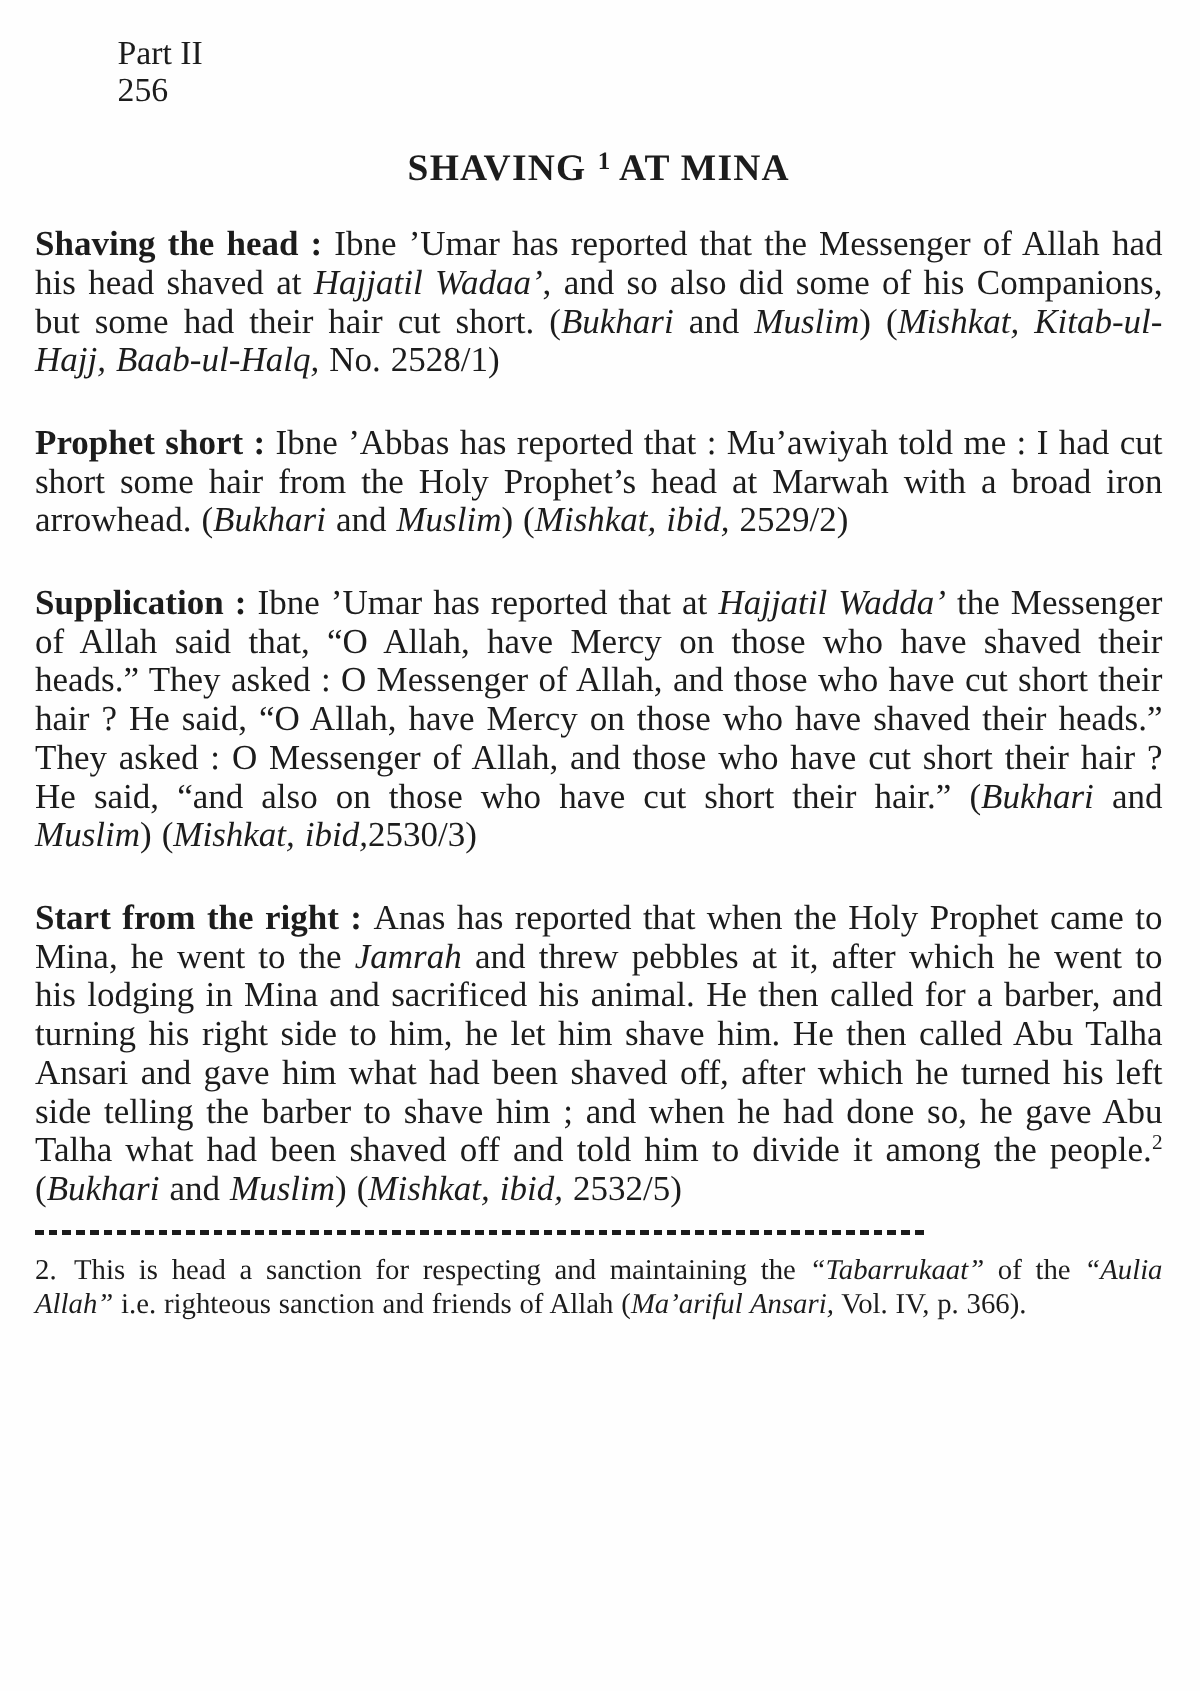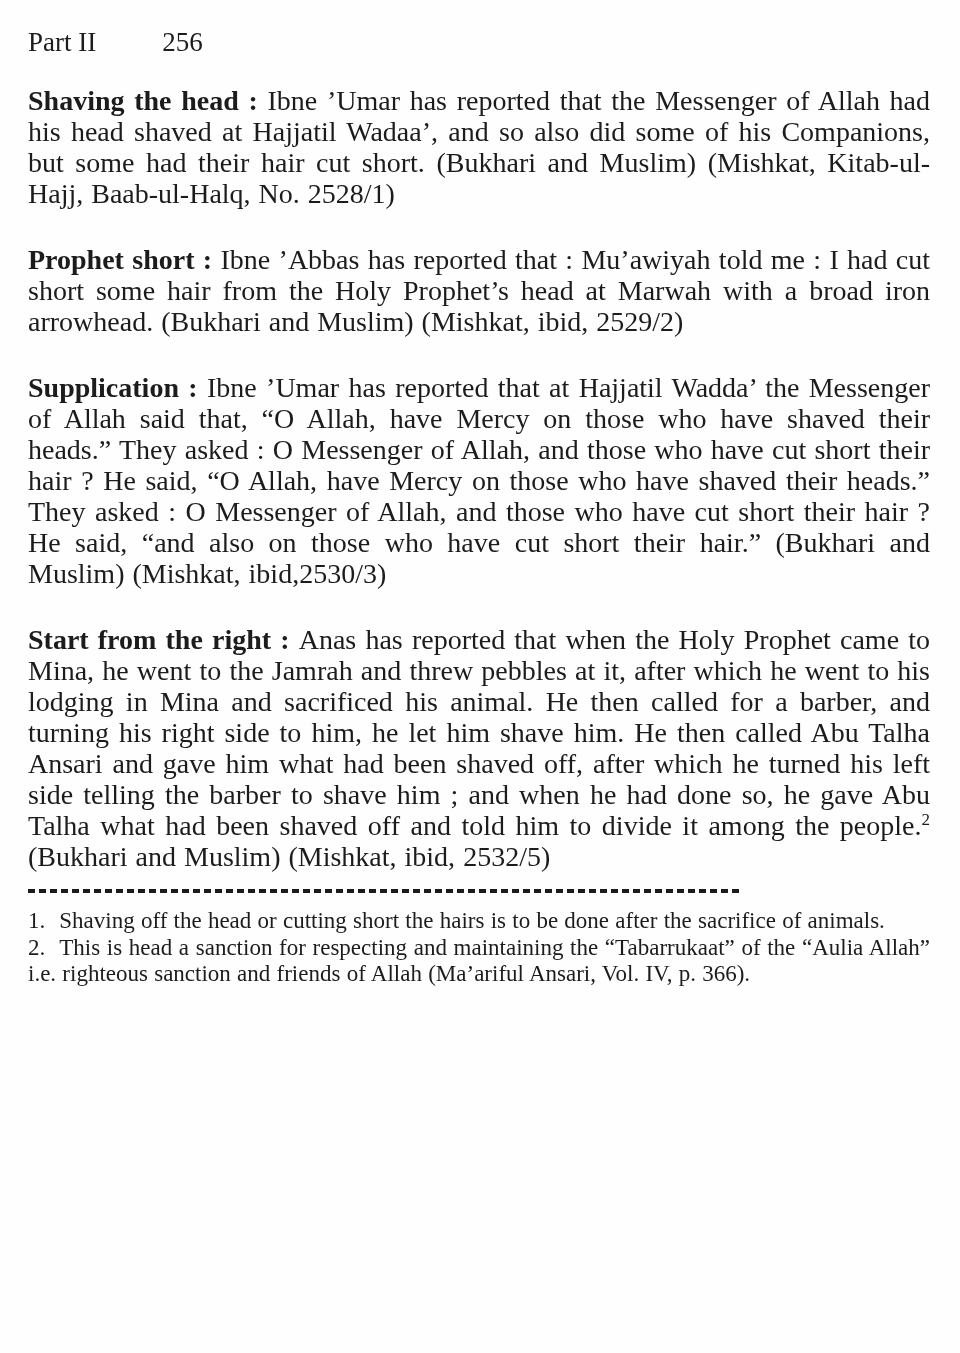--- a/index.html
+++ b/index.html
@@ -18,20 +18,21 @@
     background: #fefefe;
     padding: 27px 30px 0 28px;
   }
   
   .header {
     display: flex;
     align-items: baseline;
     font-size: 27px;
     line-height: 30px;
     white-space: nowrap;
+    flex-direction: column;
   }
   .header .part { }
   .header .section { margin-left: 36px; }
   .header .section .it { font-style: italic; }
   .header .pagenum { margin-left: 66px; }
   
   .title {
     margin-top: 31px;
     text-align: center;
     font-size: 30px;
@@ -50,21 +51,21 @@
   
   .body-text { margin-top: 28px; }
   .body-para {
     font-size: 28px;
     line-height: 31px;
     text-align: justify;
     margin-bottom: 35px;
     word-spacing: 1px;
   }
   .body-para:last-of-type { margin-bottom: 0; }
-  .italic { }
+  .italic { font-style: italic; }
   .bold { font-weight: bold; }
   .body-para sup {
     font-size: 17px;
     vertical-align: 10px;
     line-height: 0;
   }
   
   .footnote-rule {
     margin-top: 17px;
     width: 714px;
@@ -84,28 +85,28 @@
 </head>
 <body>
 
 <div class="page">
 
   <div class="header">
     <span class="part">Part II</span>
     <span class="pagenum">256</span>
   </div>
 
+  <h1 class="title"><span>SHAVING</span><sup>1</sup><span>AT MINA</span></h1>
 
   <div class="body-text">
     <p class="body-para"><span class="bold">Shaving the head : </span><span>Ibne ’Umar has reported that the Messenger of Allah had his head shaved at </span><span class="italic">Hajjatil Wadaa’</span><span>, and so also did some of his Companions, but some had their hair cut short. (</span><span class="italic">Bukhari</span><span> and </span><span class="italic">Muslim</span><span>) (</span><span class="italic">Mishkat, Kitab-ul-Hajj, Baab-ul-Halq,</span><span> No. 2528/1)</span></p>
     <p class="body-para"><span class="bold">Prophet short : </span><span>Ibne ’Abbas has reported that : Mu’awiyah told me : I had cut short some hair from the Holy Prophet’s head at Marwah with a broad iron arrowhead. (</span><span class="italic">Bukhari</span><span> and </span><span class="italic">Muslim</span><span>) (</span><span class="italic">Mishkat, ibid,</span><span> 2529/2)</span></p>
     <p class="body-para"><span class="bold">Supplication : </span><span>Ibne ’Umar has reported that at </span><span class="italic">Hajjatil Wadda’</span><span> the Messenger of Allah said that, “O Allah, have Mercy on those who have shaved their heads.” They asked : O Messenger of Allah, and those who have cut short their hair ? He said, “O Allah, have Mercy on those who have shaved their heads.” They asked : O Messenger of Allah, and those who have cut short their hair ? He said, “and also on those who have cut short their hair.” (</span><span class="italic">Bukhari</span><span> and </span><span class="italic">Muslim</span><span>) (</span><span class="italic">Mishkat, ibid,</span><span>2530/3)</span></p>
     <p class="body-para"><span class="bold">Start from the right : </span><span>Anas has reported that when the Holy Prophet came to Mina, he went to the </span><span class="italic">Jamrah</span><span> and threw pebbles at it, after which he went to his lodging in Mina and sacrificed his animal. He then called for a barber, and turning his right side to him, he let him shave him. He then called Abu Talha Ansari and gave him what had been shaved off, after which he turned his left side telling the barber to shave him ; and when he had done so, he gave Abu Talha what had been shaved off and told him to divide it among the people.</span><sup>2</sup><span> (</span><span class="italic">Bukhari</span><span> and </span><span class="italic">Muslim</span><span>) (</span><span class="italic">Mishkat, ibid,</span><span> 2532/5)</span></p>
   </div>
 
   <div class="footnote-rule"></div>
 
   <div class="footnotes">
-    <p class="footnote"><span class="fn-num">1.</span><span><span>Shaving off the head or cutting short the hairs is to be done after the sacrifice of animals.</span></span></p>
     <p class="footnote"><span class="fn-num">2.</span><span><span>This is head a sanction for respecting and maintaining the </span><span class="italic">“Tabarrukaat”</span><span> of the </span><span class="italic">“Aulia Allah”</span><span> i.e. righteous sanction and friends of Allah (</span><span class="italic">Ma’ariful Ansari,</span><span> Vol. IV, p. 366).</span></span></p>
   </div>
 
 </div>
 
 </body></html>

